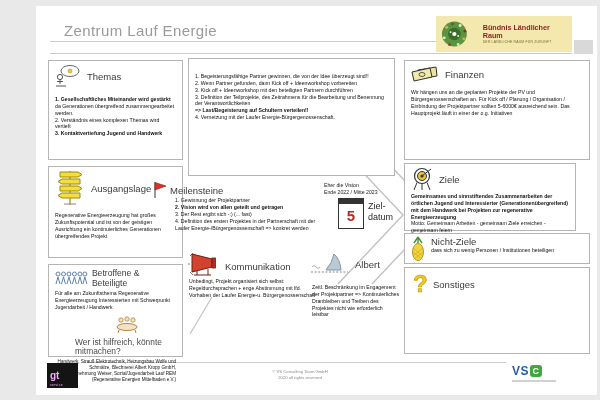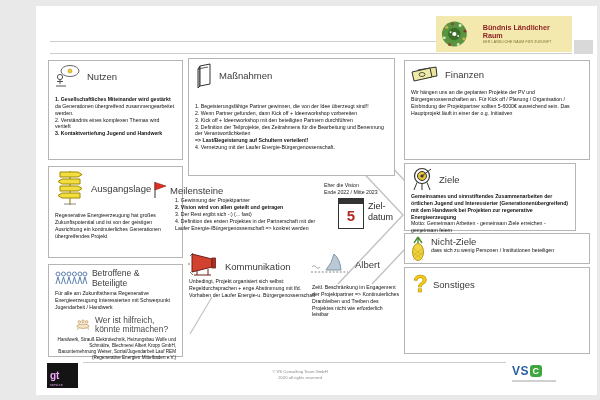--- a/index.html
+++ b/index.html
@@ -33,20 +33,21 @@
   .vsc-vs{font-size:12px;font-weight:bold;color:#2a5da8;letter-spacing:.5px;}
   .vsc-c{background:#3fa73f;color:#fff;font-size:9px;font-weight:bold;padding:0 2.5px;border-radius:3px;line-height:12px;}
   .vsc-tag{width:44px;height:2px;background:#d0d0d0;margin-top:1.5px;}
 </style>
 </head>
 <body>
 
 <div class="canvas">
   <div class="page"></div>
 
+  <div class="pgtitle">Zentrum Lauf Energie</div>
   <div class="hline" style="left:50px;top:41px;width:522px;"></div>
   <div class="hline" style="left:50px;top:53px;width:522px;"></div>
   <div class="graytab"></div>
   <div class="blr">
     <svg width="30" height="30" viewBox="0 0 30 30">
       <circle cx="15" cy="15" r="13" fill="#5a9440"></circle>
       <circle cx="15" cy="15" r="6.5" fill="#3a6e28"></circle>
       <circle cx="7" cy="8" r="1.6" fill="#c9b24a"></circle>
         <circle cx="13" cy="4.5" r="1.5" fill="#8a4a2a"></circle>
       <circle cx="21" cy="6" r="1.6" fill="#d8e8c0"></circle>
@@ -72,39 +73,31 @@
   </svg>
 
   <div class="bx" style="left:48px;top:60px;width:135px;height:100px;">
     <div class="bt">
       <svg width="28" height="24" viewBox="0 0 28 24">
         <ellipse cx="16" cy="7" rx="9" ry="5.5" fill="#fff" stroke="#666" stroke-width="1"></ellipse>
         <circle cx="16" cy="7" r="2" fill="#f0c930" stroke="#a88a10" stroke-width=".5"></circle>
         <circle cx="6" cy="13" r="2.6" fill="#fff" stroke="#555" stroke-width="1"></circle>
         <path d="M6,15.5 L6,20 M3,17.5 L9,17.5 M2,22 L12,22" stroke="#555" stroke-width="1" fill="none"></path>
       </svg>
-      <span class="ttl">Nutzen</span>
+      <span class="ttl">Themas</span>
     </div>
     <div class="bb" style="margin-top:6px;">
       <div class="b">1. Gesellschaftliches Miteinander wird gestärkt</div>
       <div>da Generationen übergreifend zusammengearbeitet werden.</div>
       <div>2. Verständnis eines komplexen Themas wird vertieft</div>
       <div class="b">3. Kontaktvertiefung Jugend und Handwerk</div>
     </div>
   </div>
 
   <div class="bx" style="left:188px;top:58px;width:207px;height:118px;">
-    <div class="bt">
-      <svg width="20" height="27" viewBox="0 0 20 27">
-        <polygon points="4,7 6,4 6,24 4,26" fill="#ddd" stroke="#333" stroke-width="1"></polygon>
-        <polygon points="6,4 16,2 16,22 6,24" fill="#fff" stroke="#333" stroke-width="1"></polygon>
-        <path d="M4,7 L14,5" stroke="#333" stroke-width=".8" fill="none"></path>
-      </svg>
-      <span class="ttl">Maßnahmen</span>
-    </div>
     <div class="bb" style="margin-top:12px;">
       <div>1. Begeisterungsfähige Partner gewinnen, die von der Idee überzeugt sind!!</div>
       <div>2. Wenn Partner gefunden, dann Kick off + Ideenworkshop vorbereiten</div>
       <div>3. Kick off + Ideenworkshop mit den beteiligten Partnern durchführen</div>
       <div>3. Definition der Teilprojekte, des Zeitrahmens für die Bearbeitung und Benennung der Verantwortlichkeiten</div>
       <div class="b">=&gt; Last/Begeisterung auf Schultern verteilen!!</div>
       <div>4. Vernetzung mit der Laufer Energie-Bürgergenossenschaft.</div>
     </div>
   </div>
 
@@ -205,21 +198,21 @@
             <circle cx="15" cy="4" r="2"></circle>
           <circle cx="20.5" cy="4" r="2"></circle>
             <circle cx="26" cy="4" r="2"></circle>
             <circle cx="31" cy="4" r="2"></circle>
           <path d="M2,14 L4,7 L6,14 M7.5,14 L9.5,7 L11.5,14 M13,14 L15,7 L17,14 M18.5,14 L20.5,7 L22.5,14 M24,14 L26,7 L28,14 M29,14 L31,7 L33,14" fill="none"></path>
         </g>
       </svg>
       <span class="ttl" style="font-size:8.6px;">Betroffene &amp; Beteiligte</span>
     </div>
     <div class="bb">Für alle am Zukunftsthema Regenerative Energieerzeugung Interessierten mit Schwerpunkt Jugendarbeit / Handwerk</div>
-    <div style="display:flex;align-items:center;gap:4px;padding:3px 4px 0 26px;">
+    <div style="display:flex;align-items:center;gap:4px;padding:3px 4px 0 26px;flex-direction:column;">
       <svg width="26" height="18" viewBox="0 0 26 18">
         <circle cx="7" cy="4" r="2.2" fill="#f7dfb8" stroke="#b5854a" stroke-width=".8"></circle>
         <circle cx="13" cy="3" r="2.2" fill="#f7dfb8" stroke="#b5854a" stroke-width=".8"></circle>
         <circle cx="19" cy="4" r="2.2" fill="#f7dfb8" stroke="#b5854a" stroke-width=".8"></circle>
         <ellipse cx="13" cy="11" rx="10" ry="3.5" fill="#f2e3c2" stroke="#b5854a" stroke-width="1"></ellipse>
         <path d="M5,14 L4,17 M21,14 L22,17" stroke="#b5854a" stroke-width="1"></path>
       </svg>
       <span class="sub-ttl">Wer ist hilfreich, könnte mitmachen?</span>
     </div>
     <div class="bb" style="font-size:4.6px;text-align:right;">Handwerk, Strauß Elektrotechnik, Heizungsbau Wolfe und Schmälze, Blechnerei Albert Kropp GmbH, Bauunternehmung Weiser, Sozial/Jugendarbeit Lauf REM (Regenerative Energien Mittelbaden e.V.)</div>

